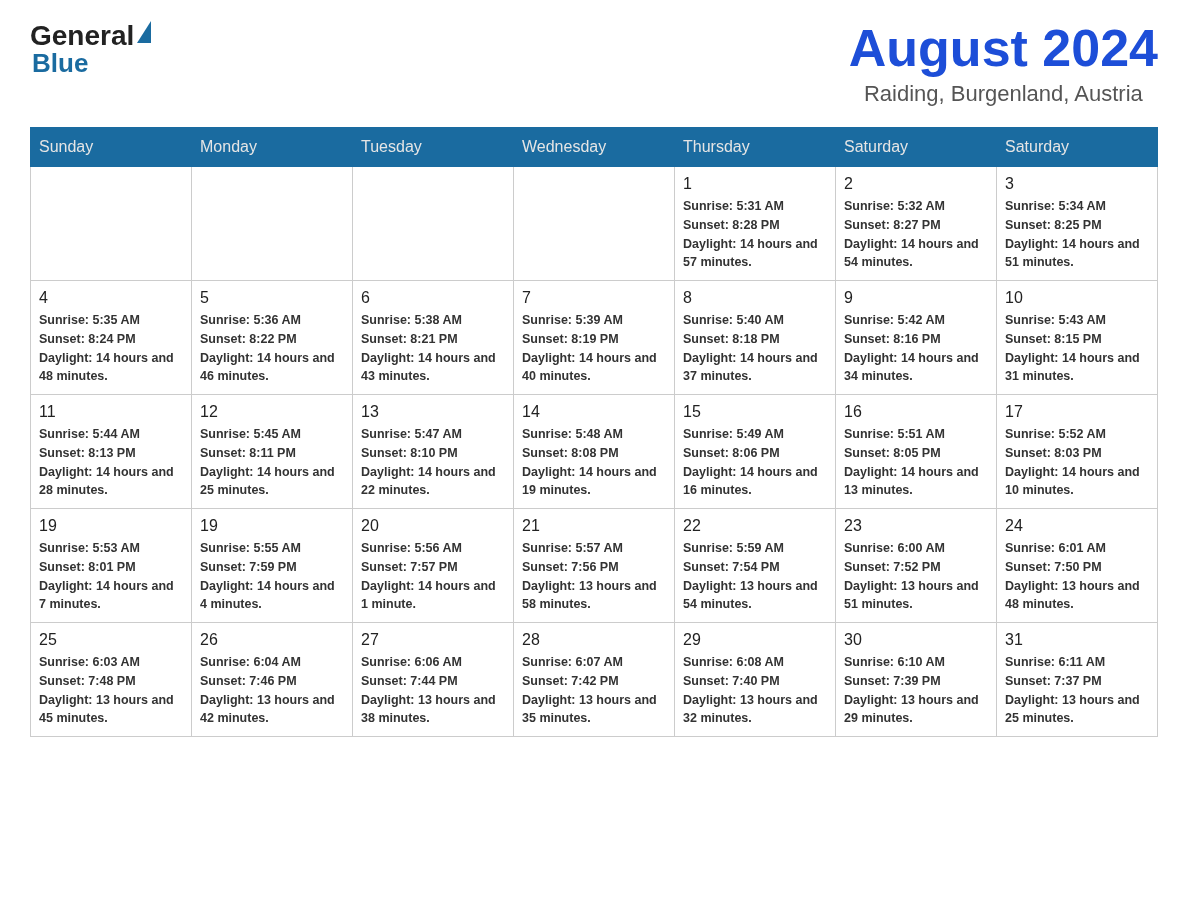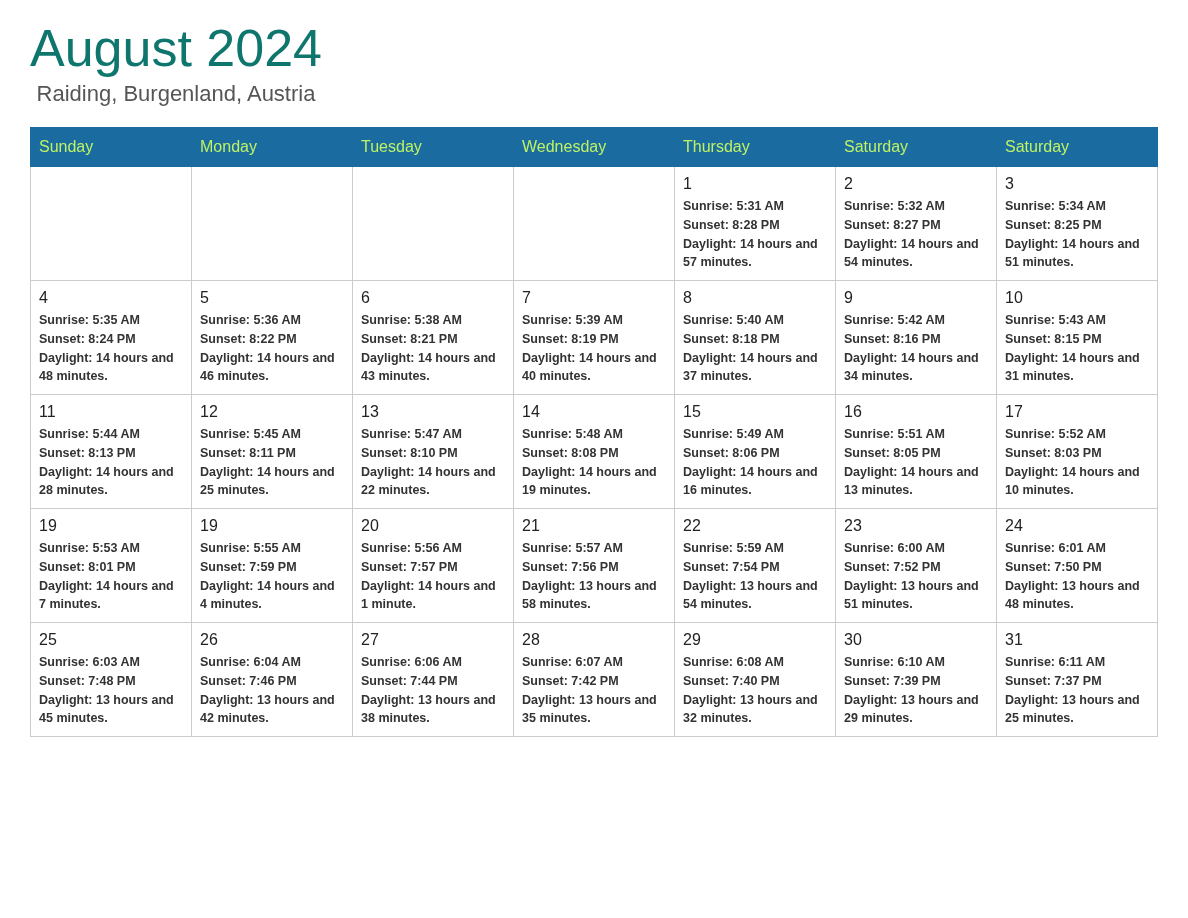--- a/index.html
+++ b/index.html
@@ -14,38 +14,38 @@
       display: flex;
       justify-content: space-between;
       align-items: flex-start;
       margin-bottom: 20px;
     }
     .title-section {
       text-align: right;
     }
     .month-title {
       font-size: 52px;
-      font-weight: normal;
-      color: #0f766e;
+      font-weight: bold;
+      color: #1d4ed8;
       line-height: 1.1;
     }
     .location-title {
       font-size: 22px;
       color: #555;
       margin-top: 4px;
       text-align: center;
     }
     .calendar-table {
       width: 100%;
       border-collapse: collapse;
       border: 1px solid #ccc;
     }
     .calendar-table th {
       background-color: #1a6ba0;
-      color: #bef264;
+      color: #e5e5e5;
       padding: 10px 8px;
       font-size: 16px;
       font-weight: normal;
       text-align: left;
       border: 1px solid #1a6ba0;
     }
     .calendar-table td {
       vertical-align: top;
       padding: 8px;
       border: 1px solid #ccc;
@@ -96,20 +96,27 @@
       font-weight: bold;
       color: #1a6ba0;
       margin-top: -4px;
       margin-left: 2px;
     }
   </style>
 </head>
 <body>
 
 <div class="header">
+  <div class="logo-wrapper">
+    <div class="logo-line1">
+      <span style="font-size:28px;font-weight:bold;color:#222;">General</span>
+      <span class="logo-triangle"></span>
+    </div>
+    <div class="logo-line2">Blue</div>
+  </div>
   <div class="title-section">
     <div class="month-title">August 2024</div>
     <div class="location-title">Raiding, Burgenland, Austria</div>
   </div>
 </div>
 
 <table class="calendar-table">
   <thead>
     <tr>
       <th>Sunday</th>

